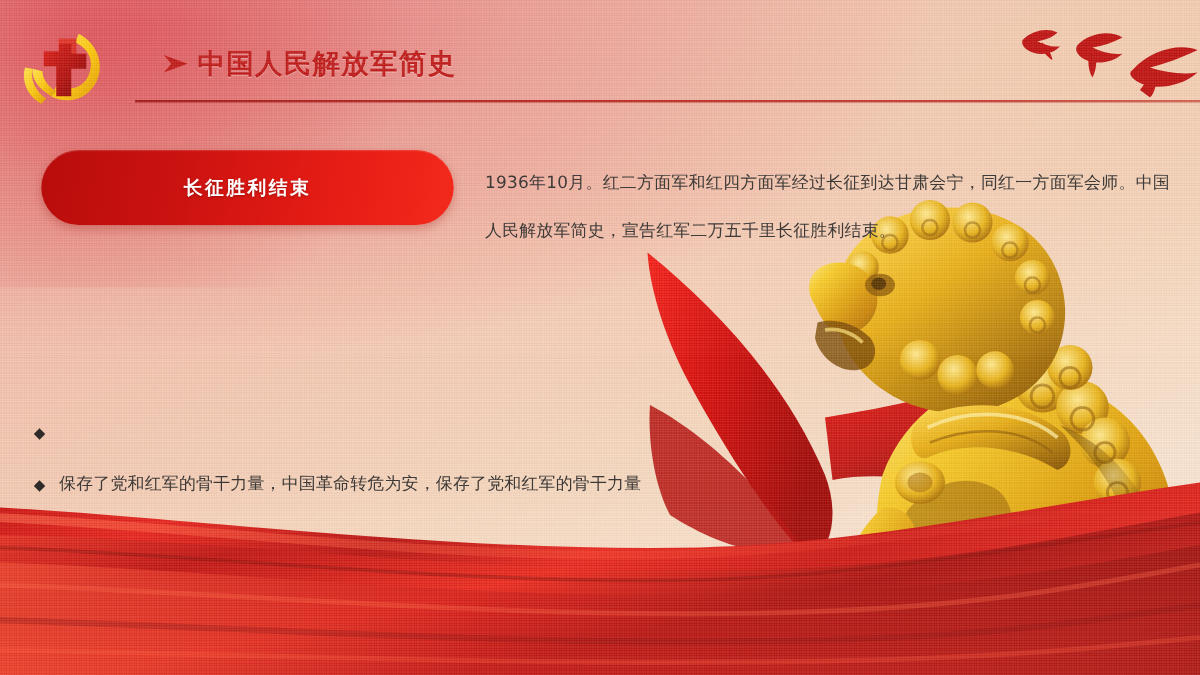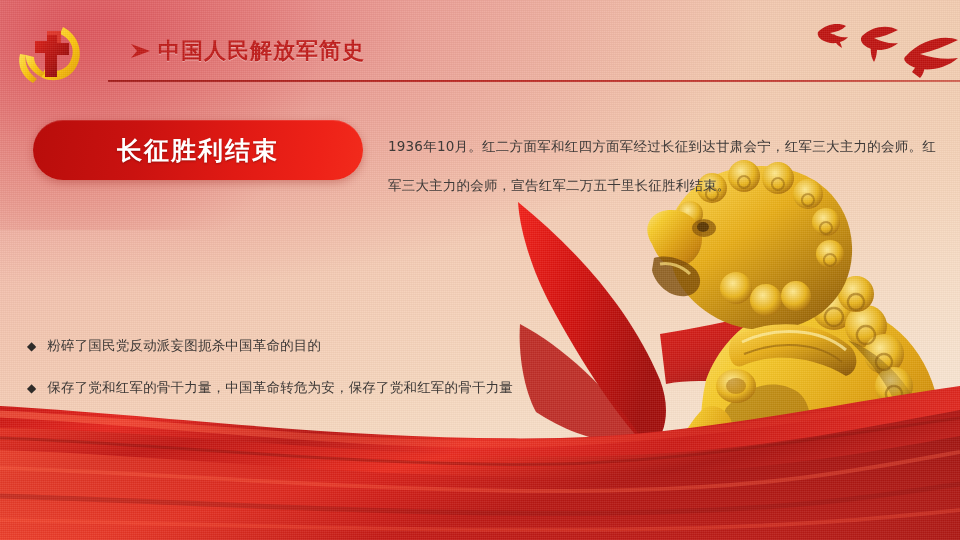--- a/index.html
+++ b/index.html
@@ -63,21 +63,21 @@
     position:absolute; left:33px; width:330px; height:60px;
     border-radius:30px;
     background:linear-gradient(100deg,#b80d0b 0%,#ca1210 32%,#e01a14 62%,#ee2218 86%,#f22b1c 100%);
     box-shadow:0 3px 8px rgba(150,20,12,.30), inset 0 1px 0 rgba(255,255,255,.12);
     z-index:7;
     display:flex; align-items:center; justify-content:center;
   }
   #pill-1{ top:120px; }
   #pill-2{ top:240px; height:58px; }
   .pill-label{
-    color:#ffffff; font-size:25px; font-weight:bold; letter-spacing:2px;
+    color:#ffffff; font-size:15px; font-weight:bold; letter-spacing:2px;
     text-shadow:0 1px 2px rgba(90,8,4,.45);
     white-space:nowrap;
   }
 
   
   .para{
     position:absolute; left:388px; top:127px; width:548px;
     z-index:7;
     color:#3e3a38; font-size:13.5px; line-height:39px;
     letter-spacing:.2px;
@@ -347,26 +347,25 @@
         <path d="M112,44 C114,52 112,60 108,64 L100,58 C104,52 108,47 112,44 Z"></path>
       </g>
     </svg>
   </div>
 
   <div class="pill" id="pill-1">
     <span class="pill-label">长征胜利结束</span>
   </div>
 
 
-  <div class="para">1936年10月。红二方面军和红四方面军经过长征到达甘肃会宁，红军三大主力的会师。红军三大主力的会师，宣告红军二万五千里长征胜利结束。</div>
+  <div class="para">1936年10月。红二方面军和红四方面军经过长征到达甘肃会宁，同红一方面军会师。中国人民解放军简史，宣告红军二万五千里长征胜利结束。</div>
 
   <div class="bullets">
     <div class="bullet">
       <span class="bullet-marker">◆</span>
-      <span class="bullet-text">粉碎了国民党反动派妄图扼杀中国革命的目的</span>
     </div>
     <div class="bullet">
       <span class="bullet-marker">◆</span>
       <span class="bullet-text">保存了党和红军的骨干力量，中国革命转危为安，保存了党和红军的骨干力量</span>
     </div>
   </div>
 
   <div class="texture"></div>
 </div>
 

